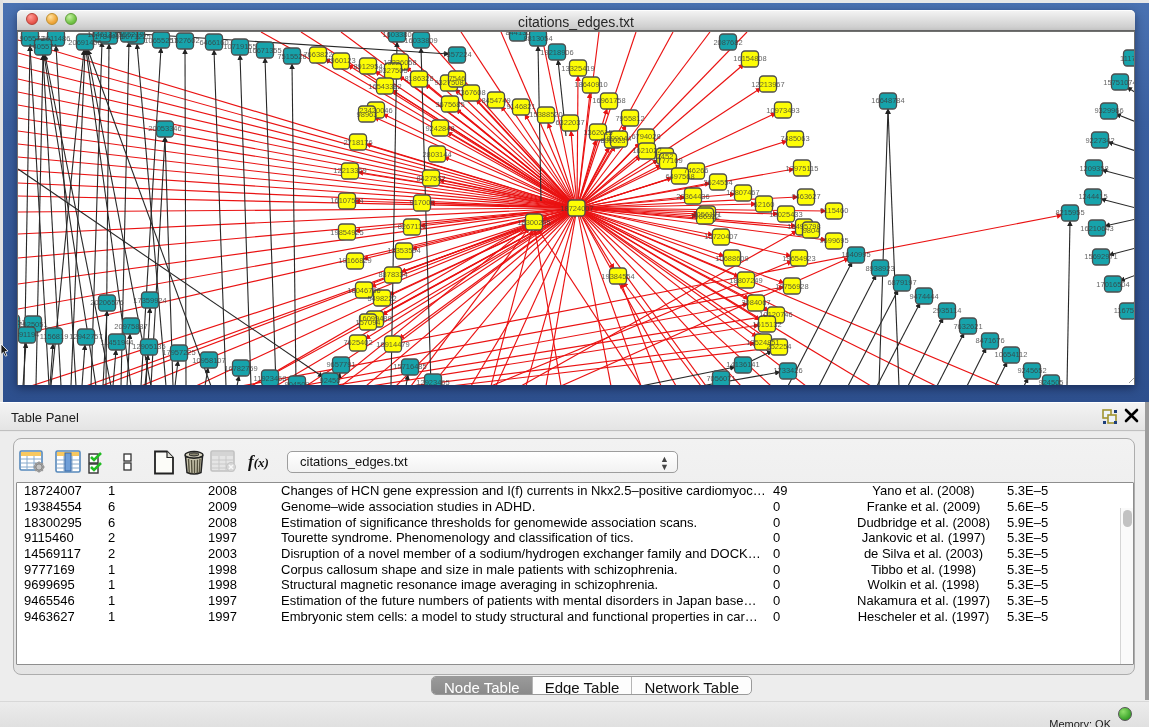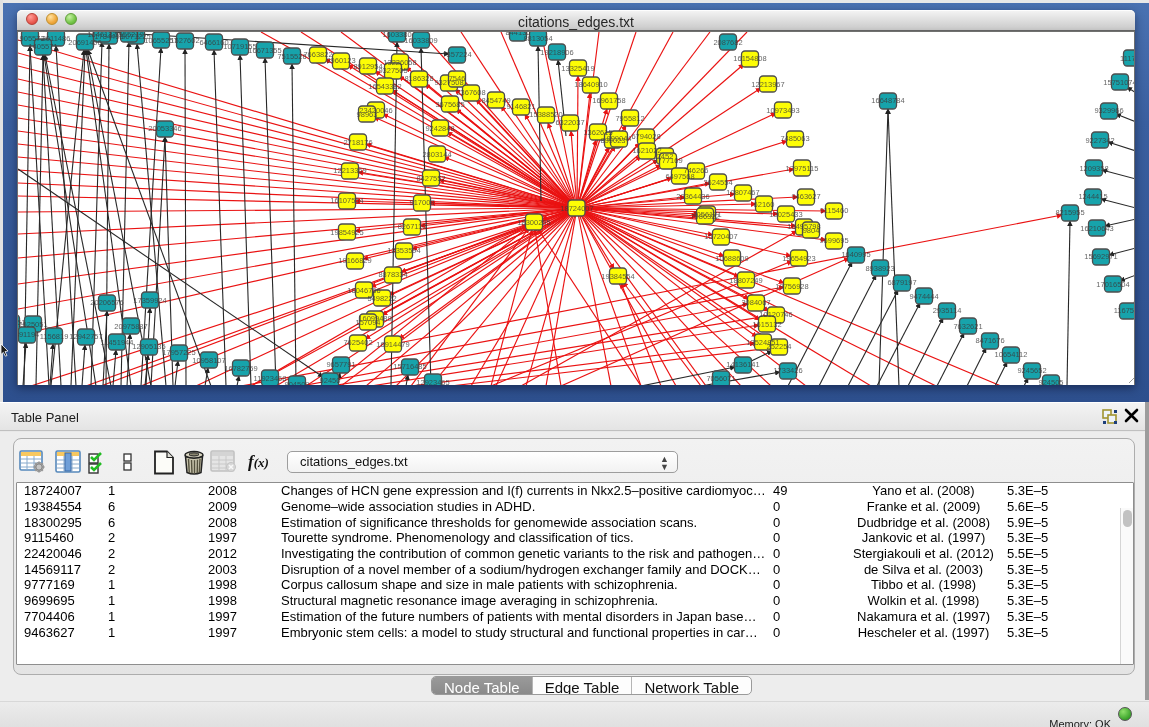--- a/index.html
+++ b/index.html
@@ -709,30 +709,20 @@
             <td class="c1">9115460</td>
             <td class="c2">2</td>
             <td class="c3">1997</td>
             <td class="c4">Tourette syndrome. Phenomenology and classification of tics.</td>
             <td class="c5">0</td>
             <td class="c6">Jankovic et al. (1997)</td>
             <td class="c7">5.3E–5</td>
             <td class="c8"></td>
           </tr>
           <tr>
-            <td class="c1">22420046</td>
-            <td class="c2">2</td>
-            <td class="c3">2012</td>
-            <td class="c4">Investigating the contribution of common genetic variants to the risk and pathogen…</td>
-            <td class="c5">0</td>
-            <td class="c6">Stergiakouli et al. (2012)</td>
-            <td class="c7">5.5E–5</td>
-            <td class="c8"></td>
-          </tr>
-          <tr>
             <td class="c1">14569117</td>
             <td class="c2">2</td>
             <td class="c3">2003</td>
             <td class="c4">Disruption of a novel member of a sodium/hydrogen exchanger family and DOCK…</td>
             <td class="c5">0</td>
             <td class="c6">de Silva et al. (2003)</td>
             <td class="c7">5.3E–5</td>
             <td class="c8"></td>
           </tr>
           <tr>
@@ -749,21 +739,21 @@
             <td class="c1">9699695</td>
             <td class="c2">1</td>
             <td class="c3">1998</td>
             <td class="c4">Structural magnetic resonance image averaging in schizophrenia.</td>
             <td class="c5">0</td>
             <td class="c6">Wolkin et al. (1998)</td>
             <td class="c7">5.3E–5</td>
             <td class="c8"></td>
           </tr>
           <tr>
-            <td class="c1">7704406</td>
+            <td class="c1">9465546</td>
             <td class="c2">1</td>
             <td class="c3">1997</td>
             <td class="c4">Estimation of the future numbers of patients with mental disorders in Japan base…</td>
             <td class="c5">0</td>
             <td class="c6">Nakamura et al. (1997)</td>
             <td class="c7">5.3E–5</td>
             <td class="c8"></td>
           </tr>
           <tr>
             <td class="c1">9463627</td>

